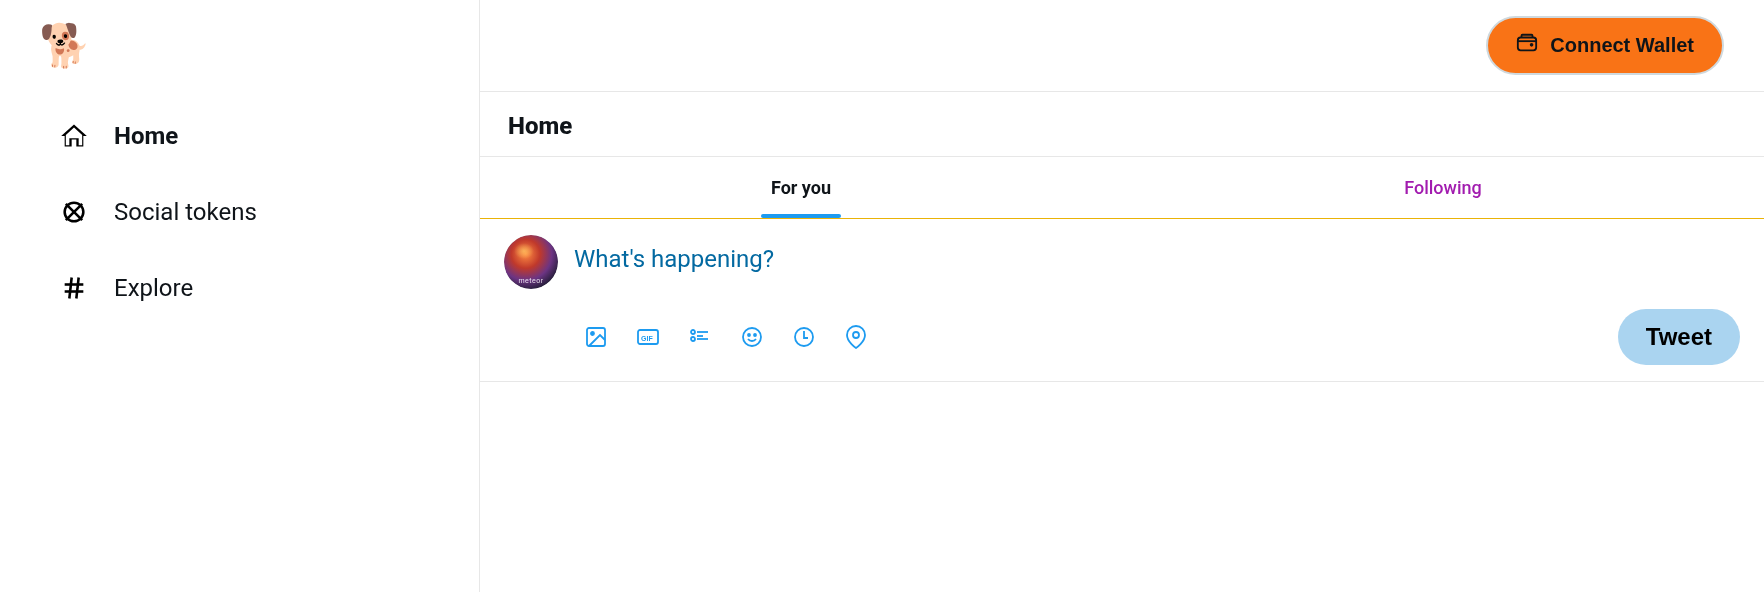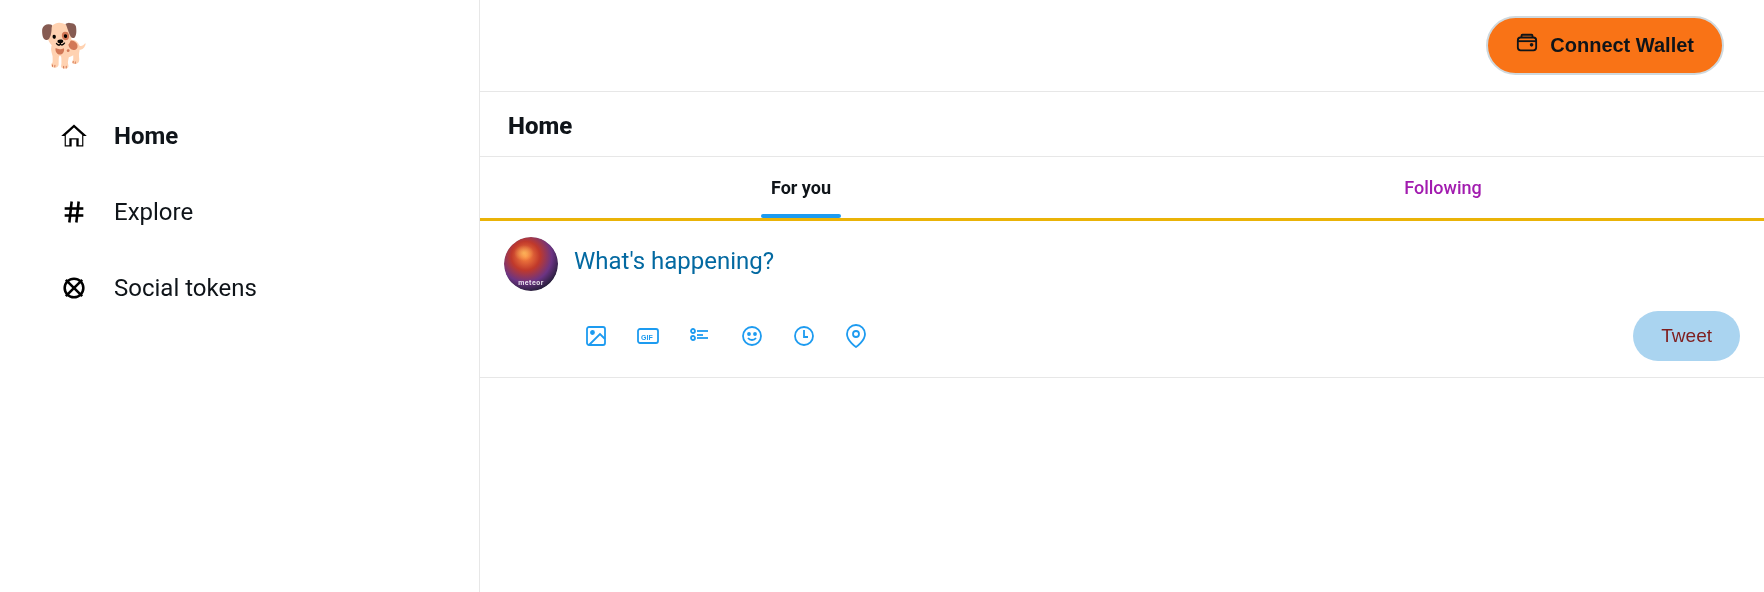--- a/index.html
+++ b/index.html
@@ -124,21 +124,21 @@
 
     .home-title {
       font-size: 24px;
       font-weight: 800;
       color: #0f1419;
     }
 
     
     .tabs-row {
       display: flex;
-      border-bottom: 3px solid #eab308;
+      border-bottom: 1px solid #eab308;
     }
 
     .tab {
       flex: 1;
       display: flex;
       align-items: center;
       justify-content: center;
       padding: 20px;
       cursor: pointer;
       position: relative;
@@ -233,26 +233,26 @@
       color: #1d9bf0;
     }
 
     .tool-btn svg {
       width: 24px;
       height: 24px;
     }
 
     .tweet-btn {
       background: #aad4f0;
-      color: #7f1d1d;
+      color: #000000;
       border: none;
       border-radius: 50px;
       padding: 14px 28px;
-      font-size: 19px;
-      font-weight: 400;
+      font-size: 24px;
+      font-weight: 700;
       cursor: pointer;
       min-width: 100px;
     }
 
     
     .meteor-avatar {
       width: 54px;
       height: 54px;
       border-radius: 50%;
       background: radial-gradient(circle at 40% 35%, #ff8c42 0%, #c0392b 30%, #6c3483 55%, #1a1a2e 80%);
@@ -260,21 +260,21 @@
       overflow: hidden;
     }
 
     .meteor-label {
       position: absolute;
       bottom: 4px;
       left: 50%;
       transform: translateX(-50%);
       font-size: 7px;
       color: rgba(255,255,255,0.85);
-      font-weight: bold;
+      font-weight: normal;
       white-space: nowrap;
       letter-spacing: 0.5px;
     }
 
     .meteor-glow {
       position: absolute;
       top: 8px;
       left: 10px;
       width: 20px;
       height: 16px;
@@ -291,43 +291,43 @@
 
   <div class="nav-item active">
     <span class="nav-icon">
       <svg viewBox="0 0 24 24" width="28" height="28" fill="currentColor">
         <path d="M12 2.1L1 12h3v9h6v-6h4v6h6v-9h3L12 2.1zm0 2.69l7 6.3V20h-3v-6H8v6H5v-8.9l7-6.31z"></path>
         <path d="M12 2.1L1 12h3v9h6v-6h4v6h6v-9h3L12 2.1z" fill="none"></path>
 
       </svg>
     </span>
     <span class="nav-label">Home</span>
+  </div>
+
+  <div class="nav-item">
+    <span class="nav-icon">
+      <svg viewBox="0 0 24 24" width="28" height="28" fill="none" stroke="currentColor" stroke-width="2.2">
+        <line x1="5" y1="5" x2="19" y2="19"></line>
+        <line x1="19" y1="5" x2="5" y2="19"></line>
+        <circle cx="12" cy="12" r="8" stroke="currentColor" stroke-width="2.2" fill="none"></circle>
+      </svg>
+    </span>
+    <span class="nav-label">Social tokens</span>
   </div>
 
   <div class="nav-item">
     <span class="nav-icon">
       <svg viewBox="0 0 24 24" width="28" height="28" fill="none" stroke="currentColor" stroke-width="2.2">
         <line x1="4" y1="9" x2="20" y2="9"></line>
         <line x1="4" y1="15" x2="20" y2="15"></line>
         <line x1="10" y1="3" x2="8" y2="21"></line>
         <line x1="16" y1="3" x2="14" y2="21"></line>
       </svg>
     </span>
     <span class="nav-label">Explore</span>
-  </div>
-
-  <div class="nav-item">
-    <span class="nav-icon">
-      <svg viewBox="0 0 24 24" width="28" height="28" fill="none" stroke="currentColor" stroke-width="2.2">
-        <line x1="5" y1="5" x2="19" y2="19"></line>
-        <line x1="19" y1="5" x2="5" y2="19"></line>
-        <circle cx="12" cy="12" r="8" stroke="currentColor" stroke-width="2.2" fill="none"></circle>
-      </svg>
-    </span>
-    <span class="nav-label">Social tokens</span>
   </div>
 
 </div>
 
 <div class="main">
 
   <div class="header-row">
     <button class="connect-wallet-btn">
       <span class="wallet-icon">
         <svg viewBox="0 0 24 24" width="22" height="22" fill="none" stroke="currentColor" stroke-width="2">

